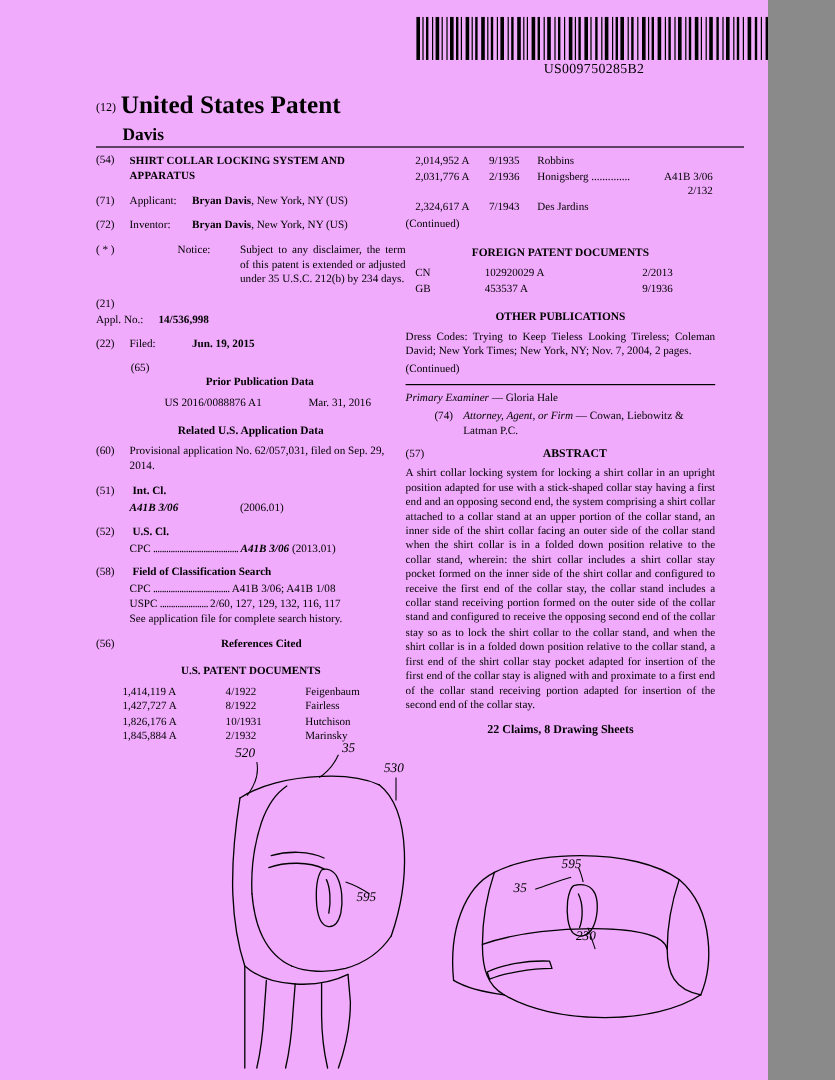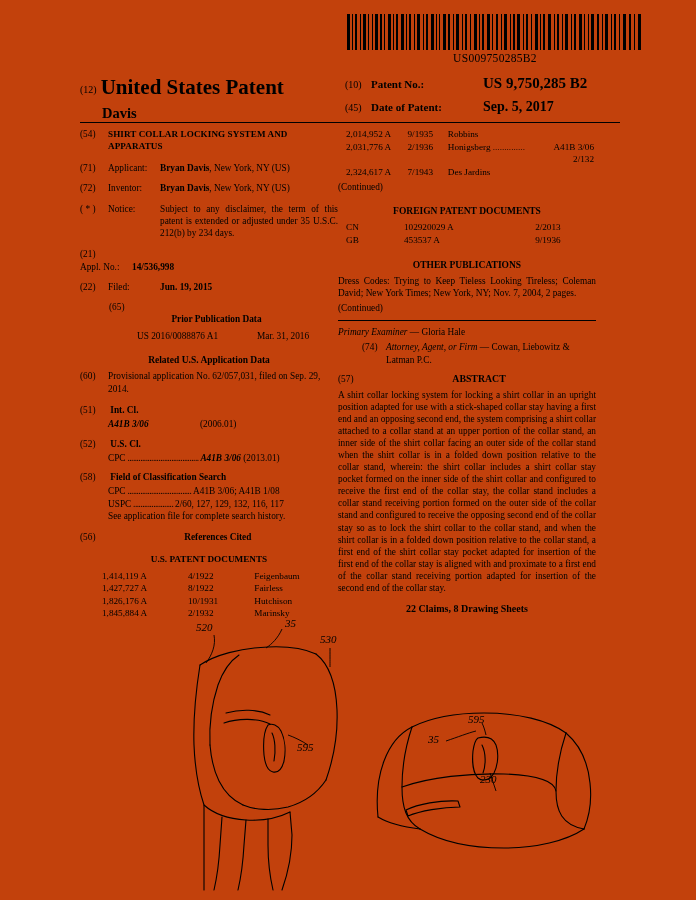--- a/index.html
+++ b/index.html
@@ -1,17 +1,17 @@
 <!DOCTYPE html>
 <html><head>
 <meta charset="utf-8">
 <style>
   html,body{margin:0;padding:0;background:#8a8a8a;}
   .page{
-    width:696px;height:900px;background:#c2410c;position:relative;
+    width:640px;height:900px;background:#f0abfc;position:relative;
     font-family:"Liberation Serif", serif;color:#000;overflow:hidden;
     box-sizing:border-box;
   }
   .barcode-wrap{position:absolute;left:345px;top:14px;width:300px;text-align:center;}
   .barcode{height:36px;width:300px;display:block;}
   .barcode-num{font-family:"Liberation Serif",serif;font-size:11.5px;letter-spacing:0.3px;margin-top:2px;}
 
   .hdr{position:absolute;left:80px;top:75px;width:540px;}
   .hdr-left{float:left;width:260px;}
   .hdr-right{float:right;width:275px;}
@@ -129,32 +129,20 @@
   </div>
 
   <div class="hdr">
     <div class="hdr-left">
       <div>
         <span class="sup">(12)</span>
         <span class="title-main">United States Patent</span>
       </div>
       <div class="title-sub">Davis</div>
     </div>
-    <div class="hdr-right">
-      <div class="row-pn" style="display:flex;align-items:baseline;">
-        <span class="sup" style="width:26px;">(10)</span>
-        <span class="lbl" style="width:112px;">Patent No.:</span>
-        <span class="pn-val">US 9,750,285 B2</span>
-      </div>
-      <div class="row-pn" style="display:flex;align-items:baseline;margin-top:7px;">
-        <span class="sup" style="width:26px;">(45)</span>
-        <span class="lbl" style="width:112px;">Date of Patent:</span>
-        <span class="dt-val">Sep. 5, 2017</span>
-      </div>
-    </div>
     <div class="clear"></div>
   </div>
 
   <div class="rule" style="top:122px;"></div>
 
   <div class="cols">
 
     <div class="col">
 
       <div class="fld">
@@ -171,21 +159,21 @@
 
       <div class="fld" style="margin-top:8px;">
         <span class="num">(72)</span>
         <span class="body">
           <span style="display:inline-block;width:52px;">Inventor:</span><span class="b">Bryan Davis</span><span>, New York, NY (US)</span>
         </span>
       </div>
 
       <div class="fld" style="margin-top:8px;">
         <span class="num">( * )</span>
-        <span class="body" style="display:flex;">
+        <span class="body" style="display:flex;margin-left:40px;">
           <span style="width:52px;flex:none;">Notice:</span>
           <span style="flex:1;text-align:justify;">Subject to any disclaimer, the term of this patent is extended or adjusted under 35 U.S.C. 212(b) by 234 days.</span>
         </span>
       </div>
 
       <div class="fld" style="margin-top:9px;flex-direction:column;">
         <span class="num">(21)</span>
         <span class="body">
           <span style="display:inline-block;width:52px;">Appl. No.:</span><span class="b">14/536,998</span>
         </span>

